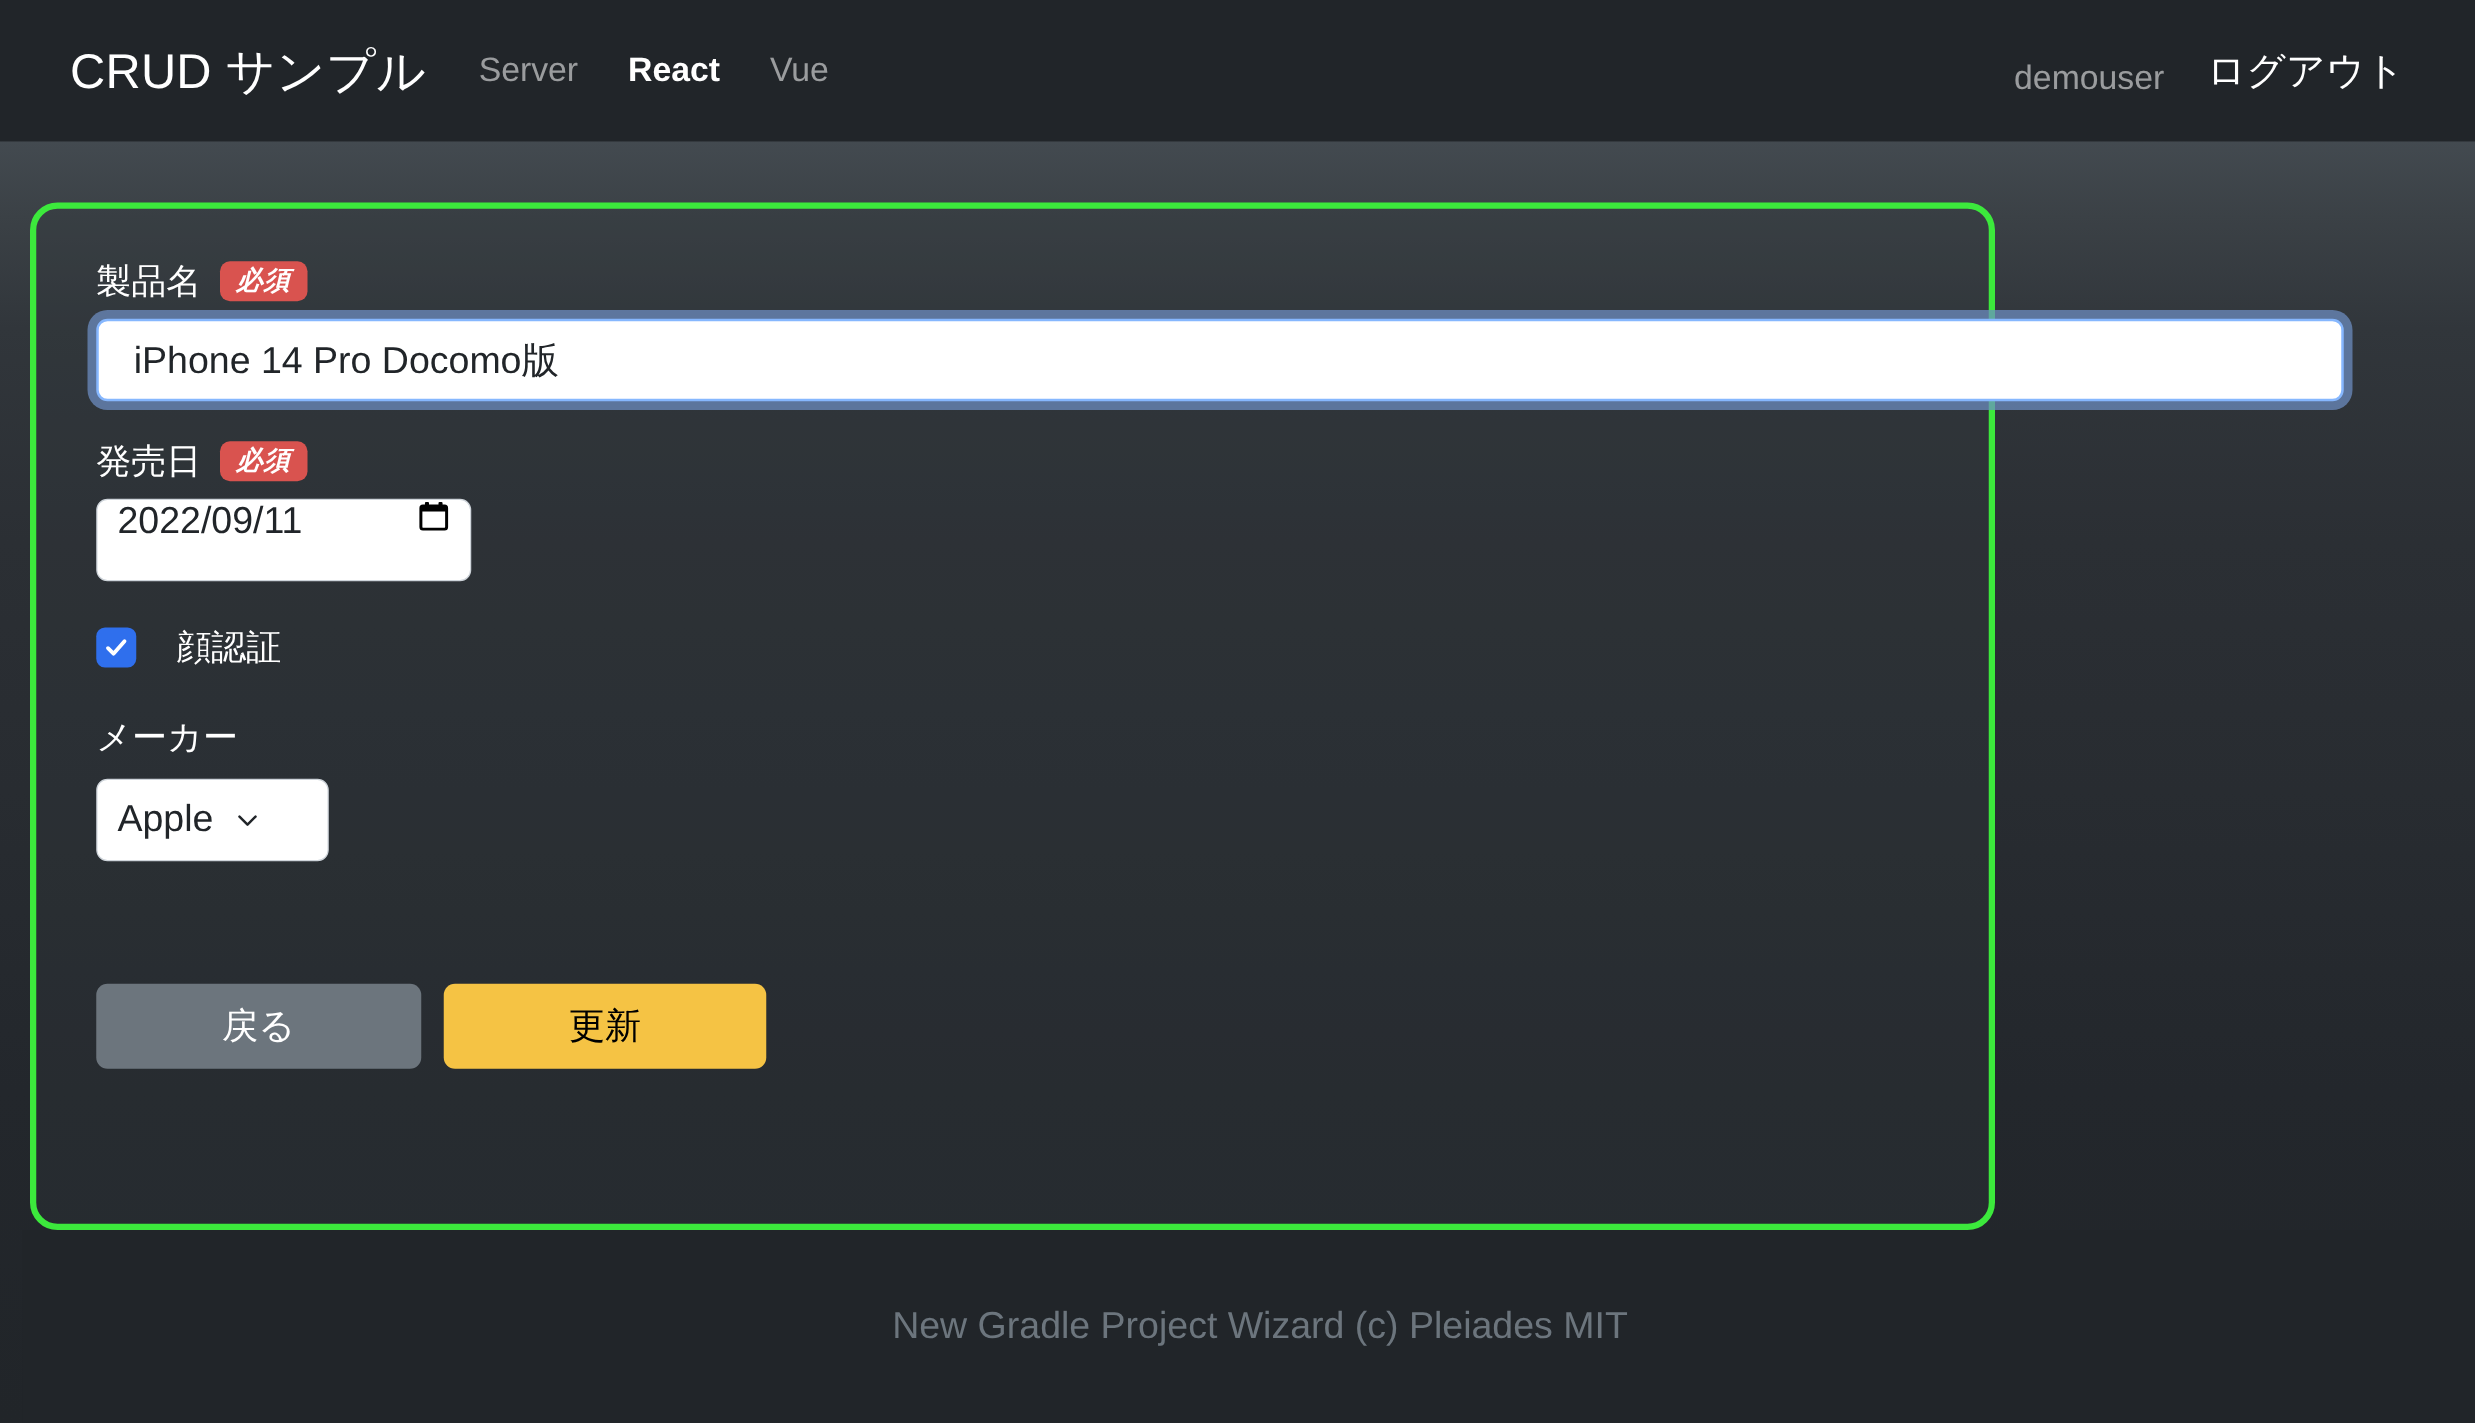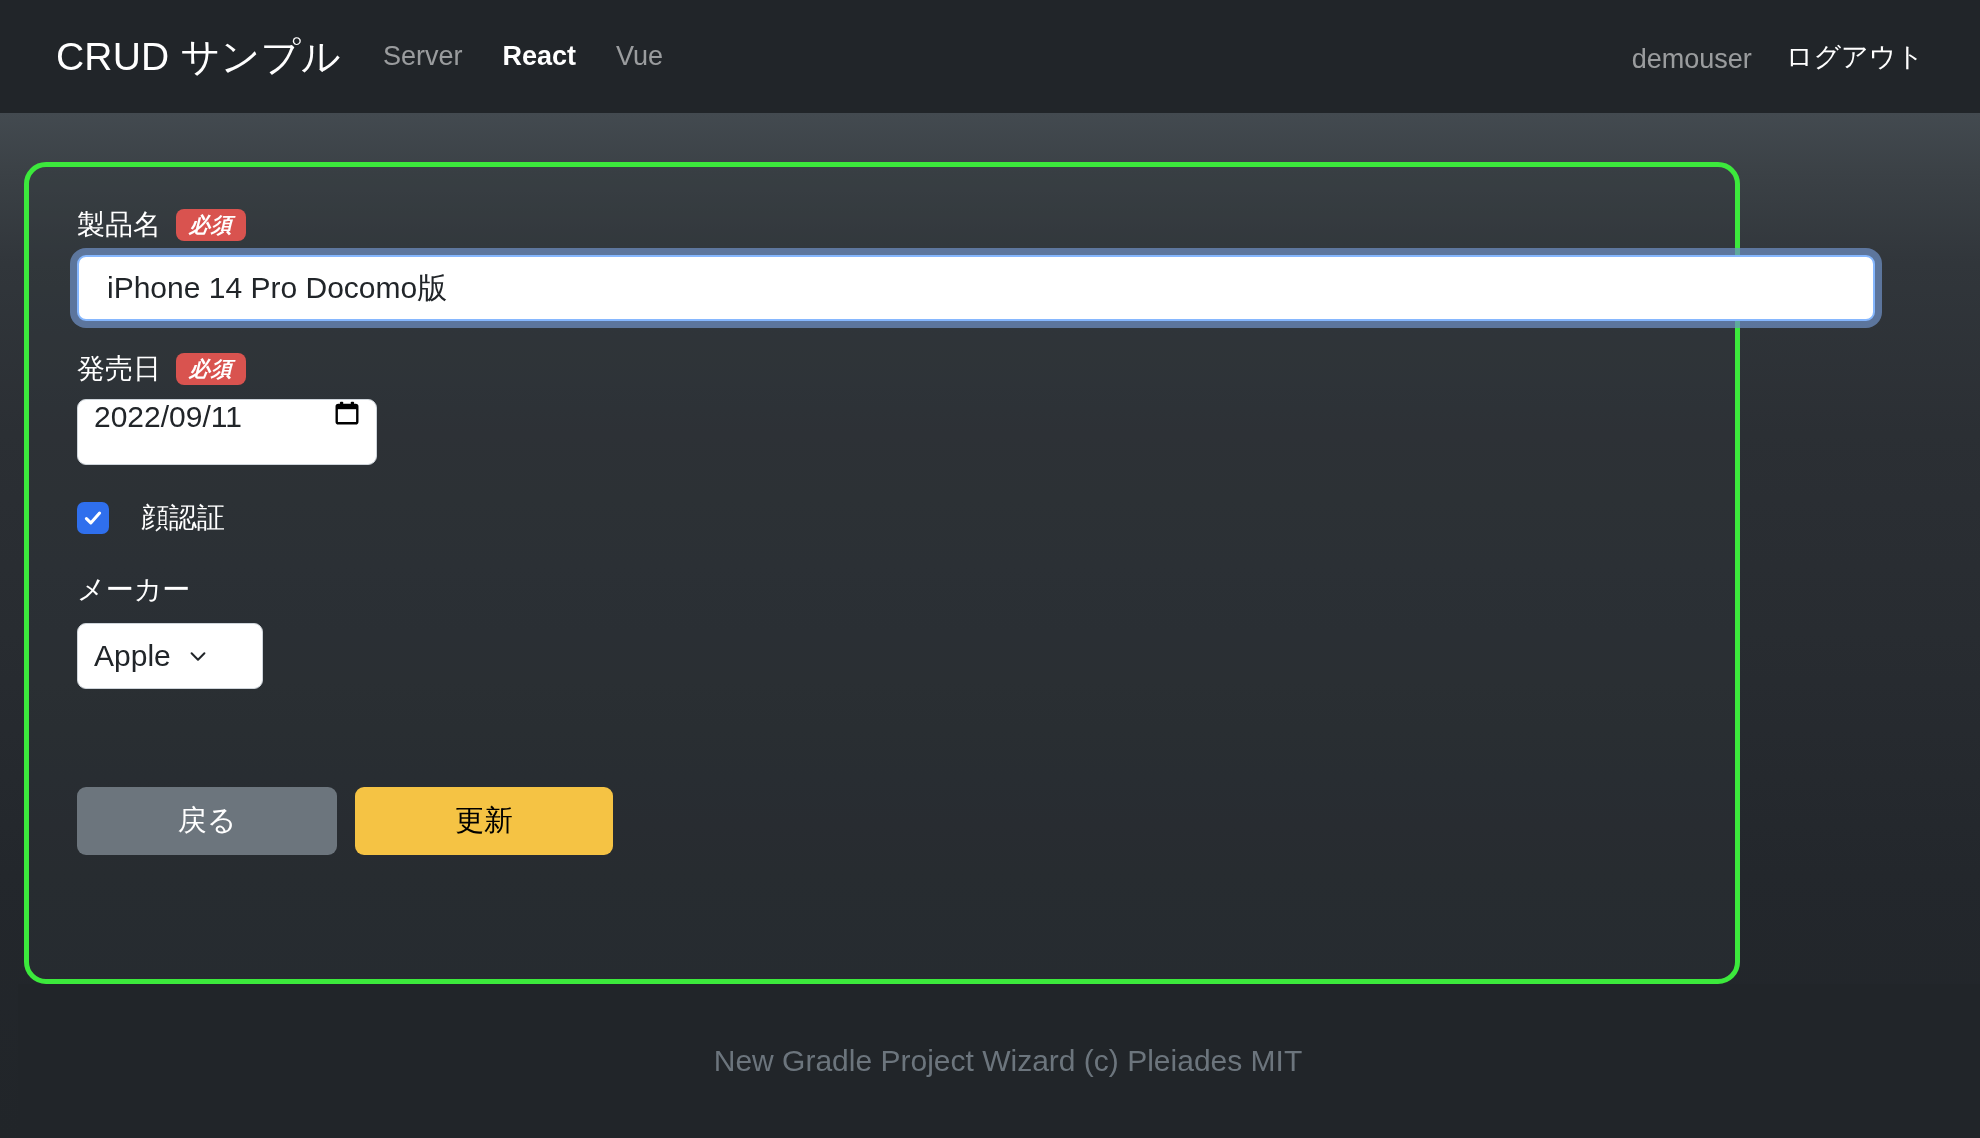--- a/index.html
+++ b/index.html
@@ -56,21 +56,21 @@
     display: flex;
     align-items: flex-end;
     gap: 34px;
   }
   .nav-user {
     font-size: 27px;
     color: rgba(255,255,255,0.55);
     white-space: nowrap;
   }
   .nav-logout {
-    font-size: 27px;
+    font-size: 31px;
     color: #ffffff;
     text-decoration: none;
     white-space: nowrap;
   }
 
   
   .page {
     position: relative;
     height: 1025px;
     background: linear-gradient(to bottom,
@@ -80,21 +80,21 @@
         #2b2f34 320px,
         #282c31 520px,
         #23272c 760px,
         #212529 1025px);
   }
 
   .form-shell {
     position: absolute;
     left: 24px;
     top: 49px;
-    width: 1716px;
+    width: 1572px;
     height: 822px;
     border: 5px solid #3ce93c;
     border-radius: 22px;
     background: rgba(52,57,62,0.28);
     padding: 42px 48px 0 48px;
   }
 
   .field-label {
     display: flex;
     align-items: center;

